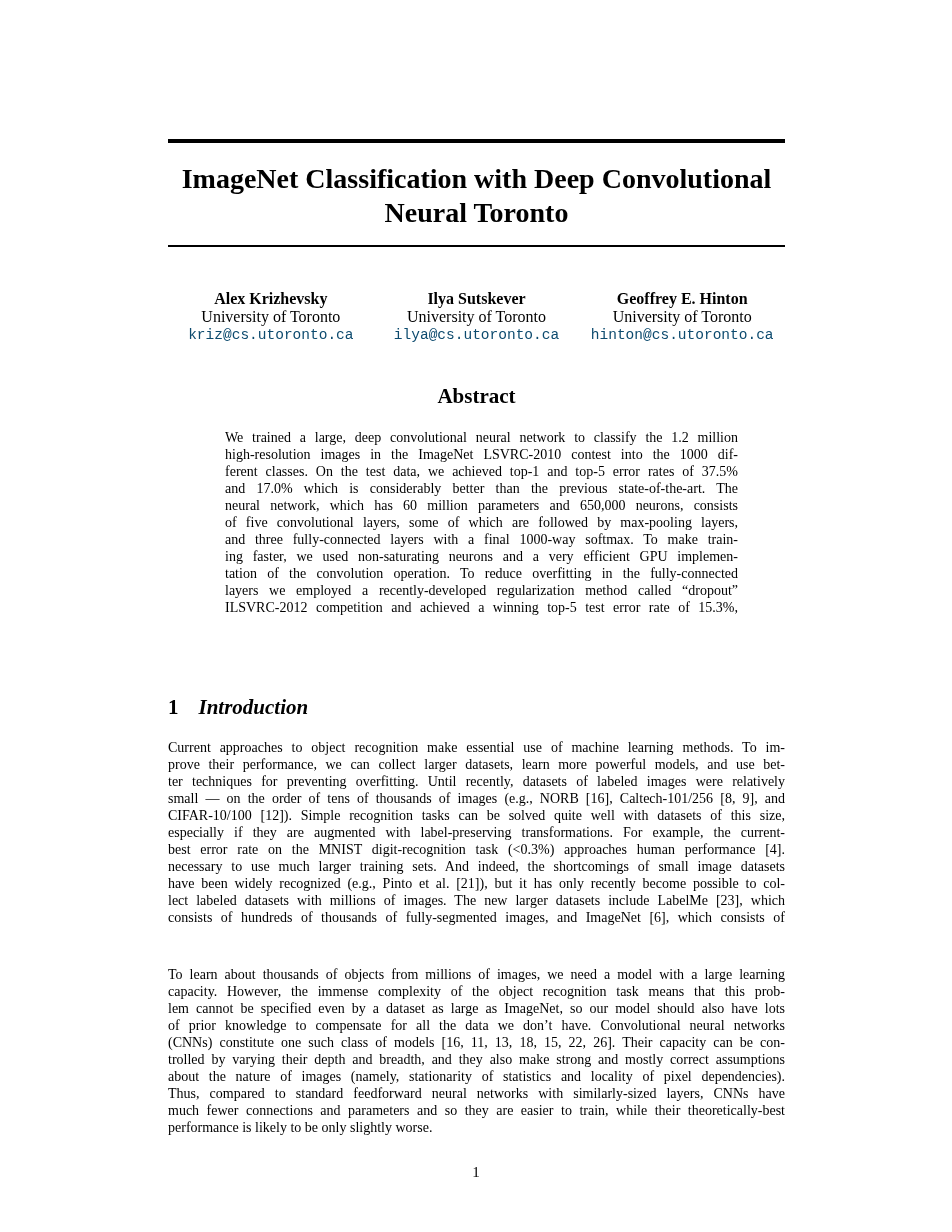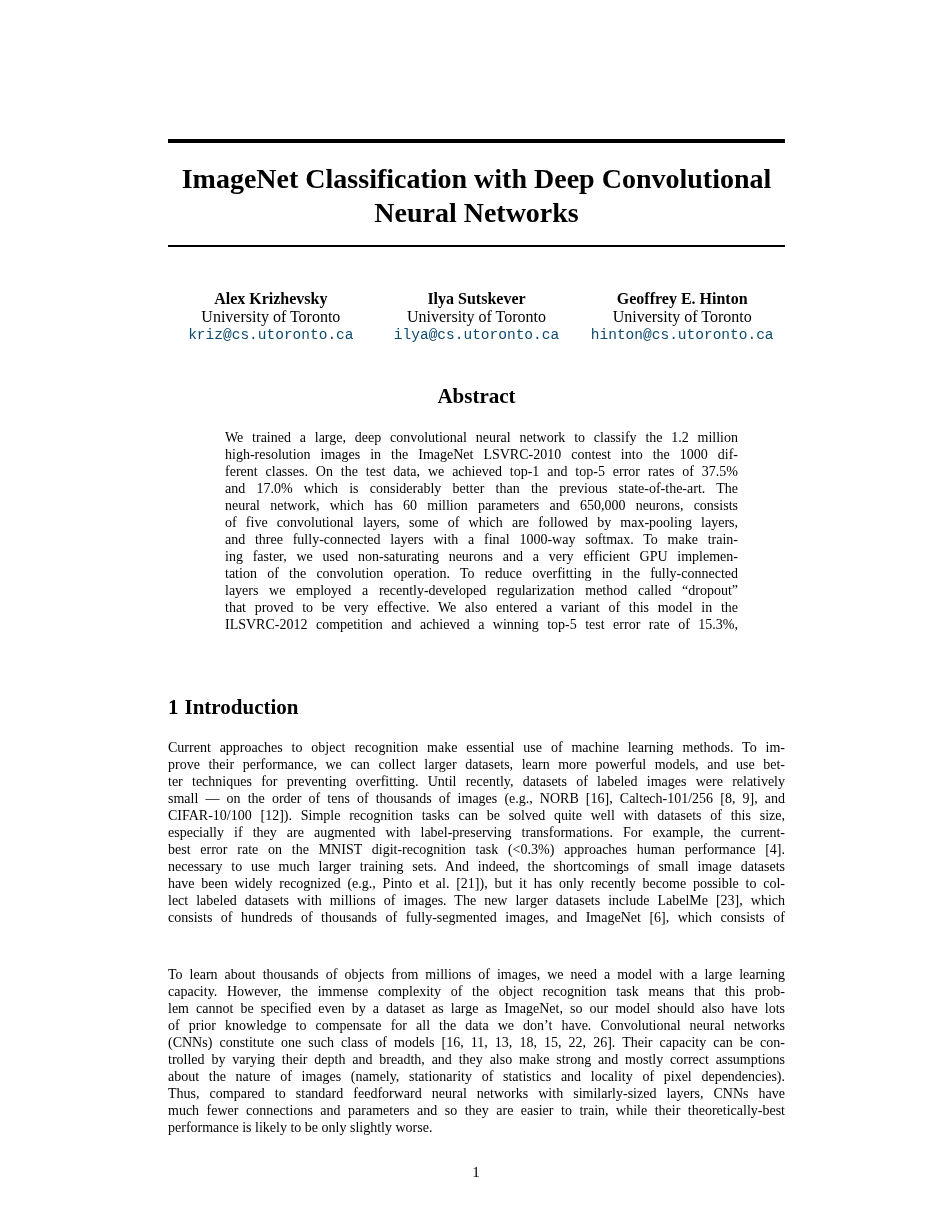--- a/index.html
+++ b/index.html
@@ -40,21 +40,21 @@
   }
   .abs-body {
     position: absolute; left: 225px; top: 429px; width: 513px;
     font-size: 14px; line-height: 17px;
   }
 
   .sec-heading {
     position: absolute; left: 168px; top: 695px;
     font-weight: bold; font-size: 21px; white-space: nowrap;
   }
-  .sec-label { margin-left: 6px; }
+  .sec-label { margin-left: 20px; font-style: italic; }
 
   .para {
     position: absolute; left: 168px; width: 617px;
     font-size: 14px; line-height: 17px;
   }
   .para1 { top: 739px; }
   .para2 { top: 966px; }
 
   .jline { text-align: justify; text-align-last: justify; }
   .jline.last { text-align: justify; text-align-last: left; }
@@ -66,21 +66,21 @@
 </style>
 </head>
 <body>
 
 <div class="page">
 
   <div class="rule rule-top"></div>
 
   <div class="title">
     <div class="title-line">ImageNet Classification with Deep Convolutional</div>
-    <div class="title-line">Neural Networks</div>
+    <div class="title-line">Neural Toronto</div>
   </div>
 
   <div class="rule rule-mid"></div>
 
   <div class="authors">
     <div class="author">
       <div class="author-name">Alex Krizhevsky</div>
       <div class="author-affil">University of Toronto</div>
       <div class="author-email">kriz@cs.utoronto.ca</div>
     </div>
@@ -102,21 +102,20 @@
       <div class="jline">We trained a large, deep convolutional neural network to classify the 1.2 million</div>
       <div class="jline">high-resolution images in the ImageNet LSVRC-2010 contest into the 1000 dif-</div>
       <div class="jline">ferent classes. On the test data, we achieved top-1 and top-5 error rates of 37.5%</div>
       <div class="jline">and 17.0% which is considerably better than the previous state-of-the-art. The</div>
       <div class="jline">neural network, which has 60 million parameters and 650,000 neurons, consists</div>
       <div class="jline">of five convolutional layers, some of which are followed by max-pooling layers,</div>
       <div class="jline">and three fully-connected layers with a final 1000-way softmax. To make train-</div>
       <div class="jline">ing faster, we used non-saturating neurons and a very efficient GPU implemen-</div>
       <div class="jline">tation of the convolution operation. To reduce overfitting in the fully-connected</div>
       <div class="jline">layers we employed a recently-developed regularization method called “dropout”</div>
-      <div class="jline">that proved to be very effective. We also entered a variant of this model in the</div>
       <div class="jline">ILSVRC-2012 competition and achieved a winning top-5 test error rate of 15.3%,</div>
     </div>
 
   <div class="sec-heading">
     <span>1</span><span class="sec-label">Introduction</span>
   </div>
 
   <div class="para para1">
       <div class="jline">Current approaches to object recognition make essential use of machine learning methods. To im-</div>
       <div class="jline">prove their performance, we can collect larger datasets, learn more powerful models, and use bet-</div>

